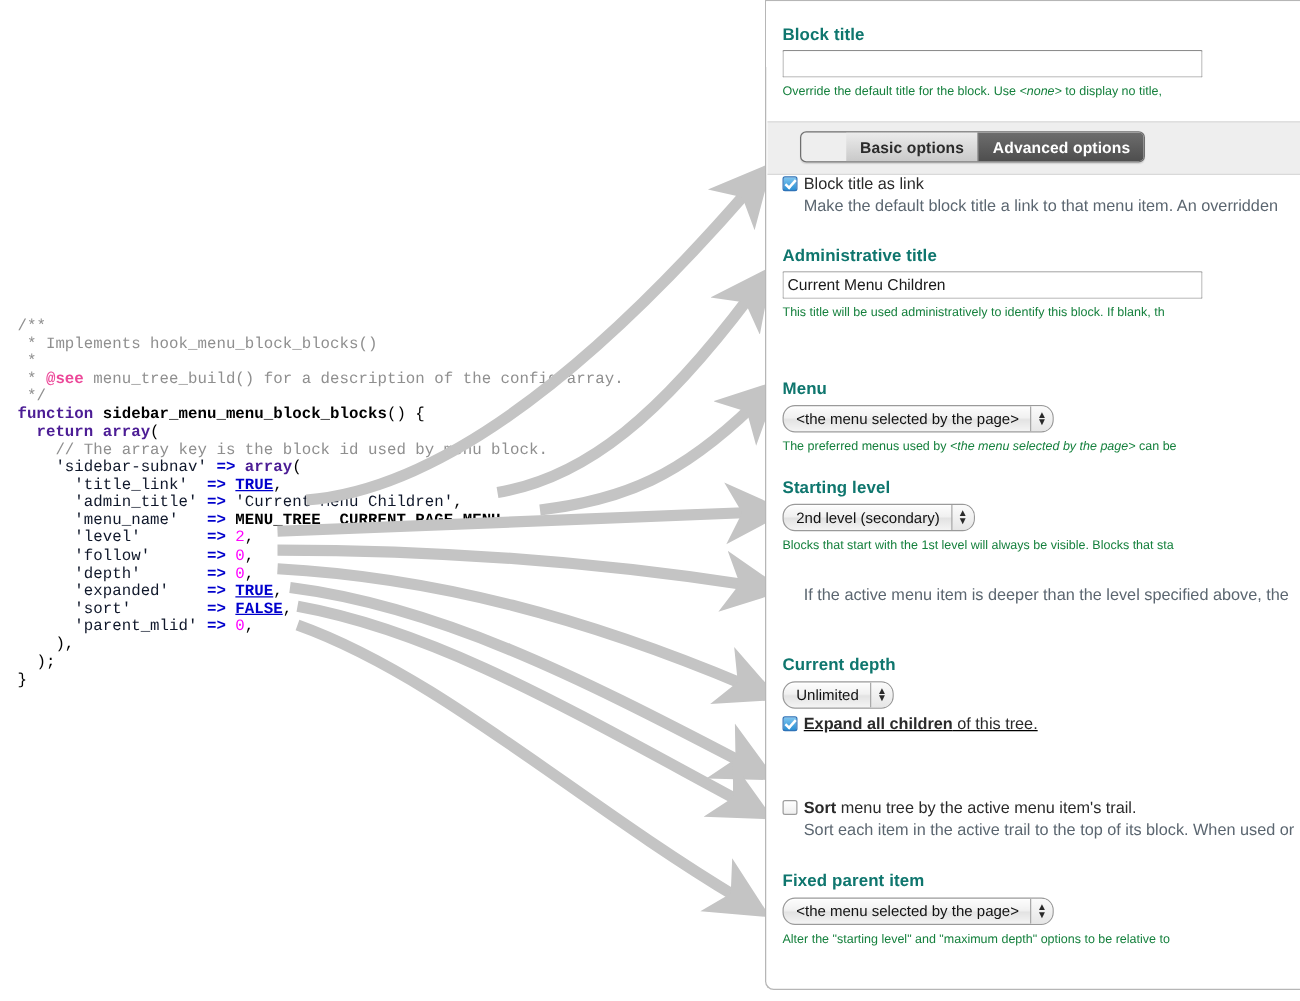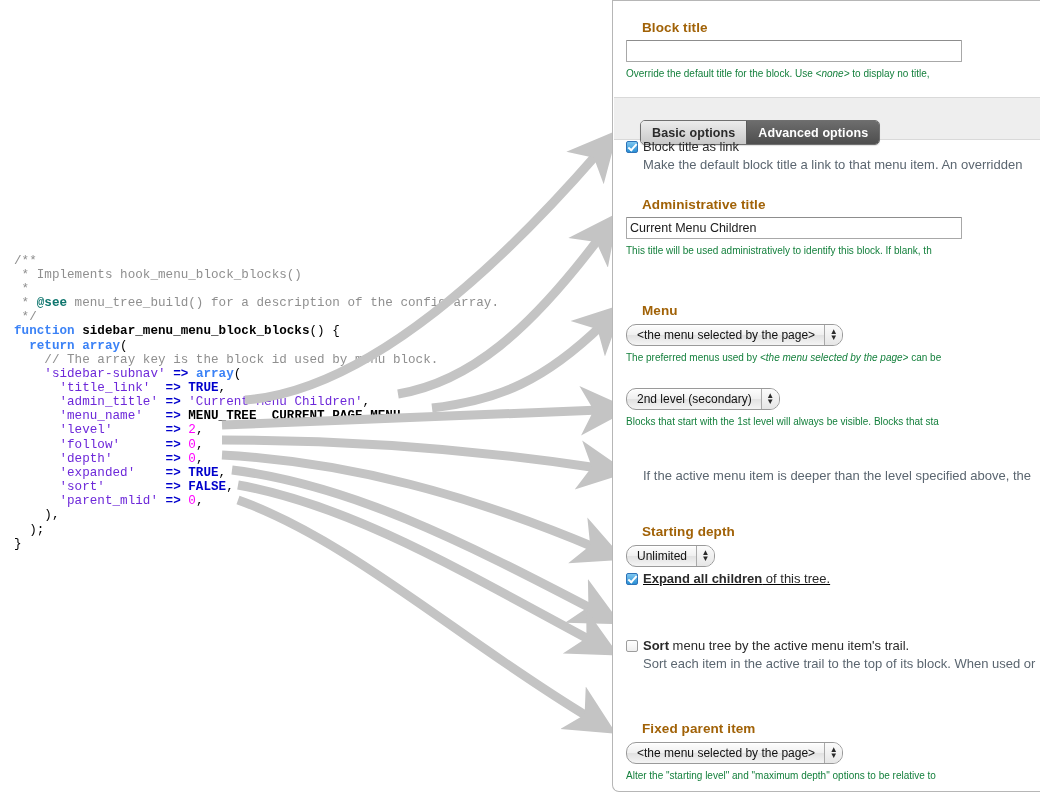--- a/index.html
+++ b/index.html
@@ -15,49 +15,48 @@
   }
   #code-block{
     position:absolute;left:14px;top:241px;
     font-family:"Liberation Mono","DejaVu Sans Mono",monospace;
     font-size:12.6px;line-height:14.15px;
     white-space:pre;
     color:#000;
     letter-spacing:0.02px;
   }
   .cmt{color:#8f8f8f;}
-  .cmt b{color:#0f766e;font-weight:bold;font-family:Liberation Mono, monospace;}
-  .kw{color:#3b82f6;font-weight:bold;}
+  .cmt b{color:#ec4899;font-weight:bold;font-family:Liberation Mono, monospace;}
+  .kw{color:#4c1d95;font-weight:bold;}
   .fn{color:#000;font-weight:bold;}
-  .str{color:#6d28d9;}
+  .str{color:#0f172a;}
   .num{color:#ff00ff;}
-  .cst{color:#0000cc;font-weight:bold;}
+  .cst{color:#0000cc;font-weight:bold;text-decoration:underline;}
   .cst2{color:#000;font-weight:bold;}
   .op{color:#0000cc;font-weight:bold;}
 
   
   #arrows{position:absolute;left:0;top:0;width:1040px;height:801px;pointer-events:none;}
 
   
   #form-panel{
     position:absolute;left:612px;top:0;width:428px;height:792px;
     background:#ffffff;
     border-left:1px solid #b6b6b6;
     border-bottom:1px solid #b6b6b6;
     border-top:1px solid #b6b6b6;
     border-radius:0 0 0 7px;
     box-sizing:border-box;
     overflow:hidden;
   }
   .pad{padding-left:13px;}
 
   .fld-label{
-    font-size:13.5px;font-weight:bold;color:#a16207;
+    font-size:13.5px;font-weight:bold;color:#0f766e;
     letter-spacing:0.1px;
-    margin-left:16px;
   }
   .fld-desc{
     font-size:10px;color:#15803d;line-height:16px;
     white-space:nowrap;
   }
   .fld-desc i{font-style:italic;}
 
   input.txt{
     font-family:"Liberation Sans",sans-serif;
     font-size:12.5px;color:#1a1a1a;
@@ -98,24 +97,25 @@
   .sel .arrows span{display:block;line-height:6px;}
 
   
   #tab-band{
     position:absolute;left:1px;top:96px;right:0;height:41px;
     background:#eeeeee;
     border-top:1px solid #d9d9d9;
     border-bottom:1px solid #d9d9d9;
   }
   .seg{
-    position:absolute;left:26px;top:22px;
+    position:absolute;left:26px;top:7px;
     display:inline-flex;height:23px;
     border:1px solid #6f6f6f;border-radius:5px;overflow:hidden;
     box-shadow:0 1px 1px rgba(0,0,0,.12);
+    padding-left:36px;
   }
   .seg .tab{
     display:flex;align-items:center;padding:0 11px;
     font-size:12.5px;font-weight:bold;letter-spacing:.1px;
   }
   .seg .tab.off{
     background:linear-gradient(to bottom,#ececec,#c9c9c9);
     color:#2b2b2b;
   }
   .seg .tab.on{
@@ -245,38 +245,39 @@
         <span class="arrows">
             <span>▲</span>
             <span>▼</span>
           </span>
       </span>
     </div>
     <div class="fld-desc" style="margin-top:4px;"><span>The preferred menus used by </span><i>&lt;the menu selected by the page&gt;</i><span> can be</span></div>
   </div>
 
   <div class="pad" style="position:absolute;left:0;top:381px;">
+    <div class="fld-label">Starting level</div>
     <div style="margin-top:6px;">
       <span class="sel">
         <span class="val">2nd level (secondary)</span>
         <span class="arrows">
             <span>▲</span>
             <span>▼</span>
           </span>
       </span>
     </div>
     <div class="fld-desc" style="margin-top:4px;">Blocks that start with the 1st level will always be visible. Blocks that sta</div>
   </div>
 
   <div class="pad" style="position:absolute;left:0;top:464px;">
     <div class="sub-desc" style="margin-top:3px;">If the active menu item is deeper than the level specified above, the</div>
   </div>
 
   <div class="pad" style="position:absolute;left:0;top:523px;">
-    <div class="fld-label">Starting depth</div>
+    <div class="fld-label">Current depth</div>
     <div style="margin-top:6px;">
       <span class="sel">
         <span class="val">Unlimited</span>
         <span class="arrows">
             <span>▲</span>
             <span>▼</span>
           </span>
       </span>
     </div>
   </div>
@@ -289,21 +290,21 @@
   </div>
 
   <div class="pad" style="position:absolute;left:0;top:637px;">
     <div class="cb-row">
       <span class="cbox off"></span>
       <span class="cb-label"><b>Sort</b><span> menu tree by the active menu item's trail.</span></span>
     </div>
     <div class="sub-desc" style="margin-top:3px;">Sort each item in the active trail to the top of its block. When used or</div>
   </div>
 
-  <div class="pad" style="position:absolute;left:0;top:720px;">
+  <div class="pad" style="position:absolute;left:0;top:696px;">
     <div class="fld-label">Fixed parent item</div>
     <div style="margin-top:6px;">
       <span class="sel">
         <span class="val">&lt;the menu selected by the page&gt;</span>
         <span class="arrows">
             <span>▲</span>
             <span>▼</span>
           </span>
       </span>
     </div>

